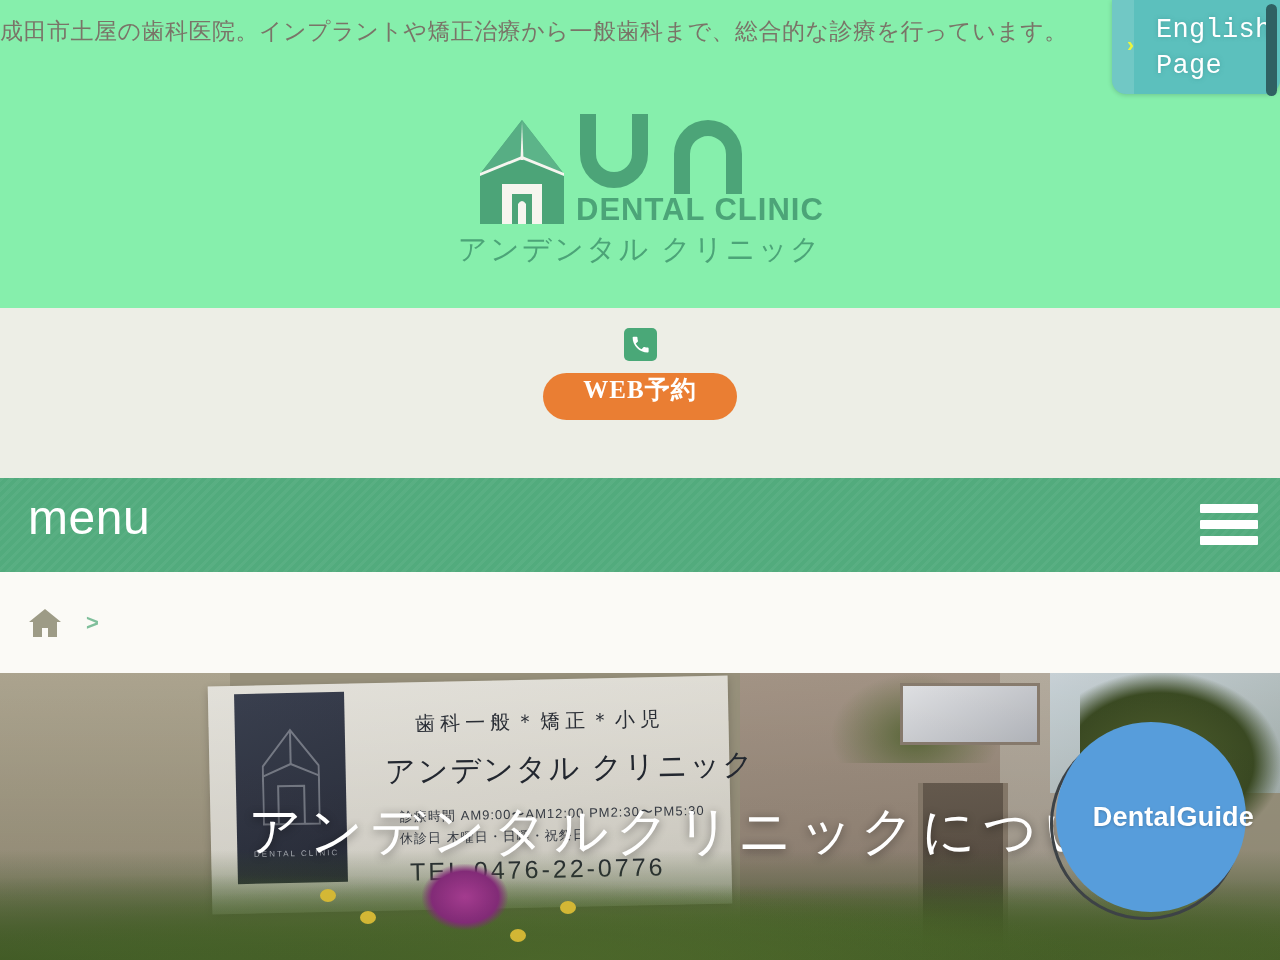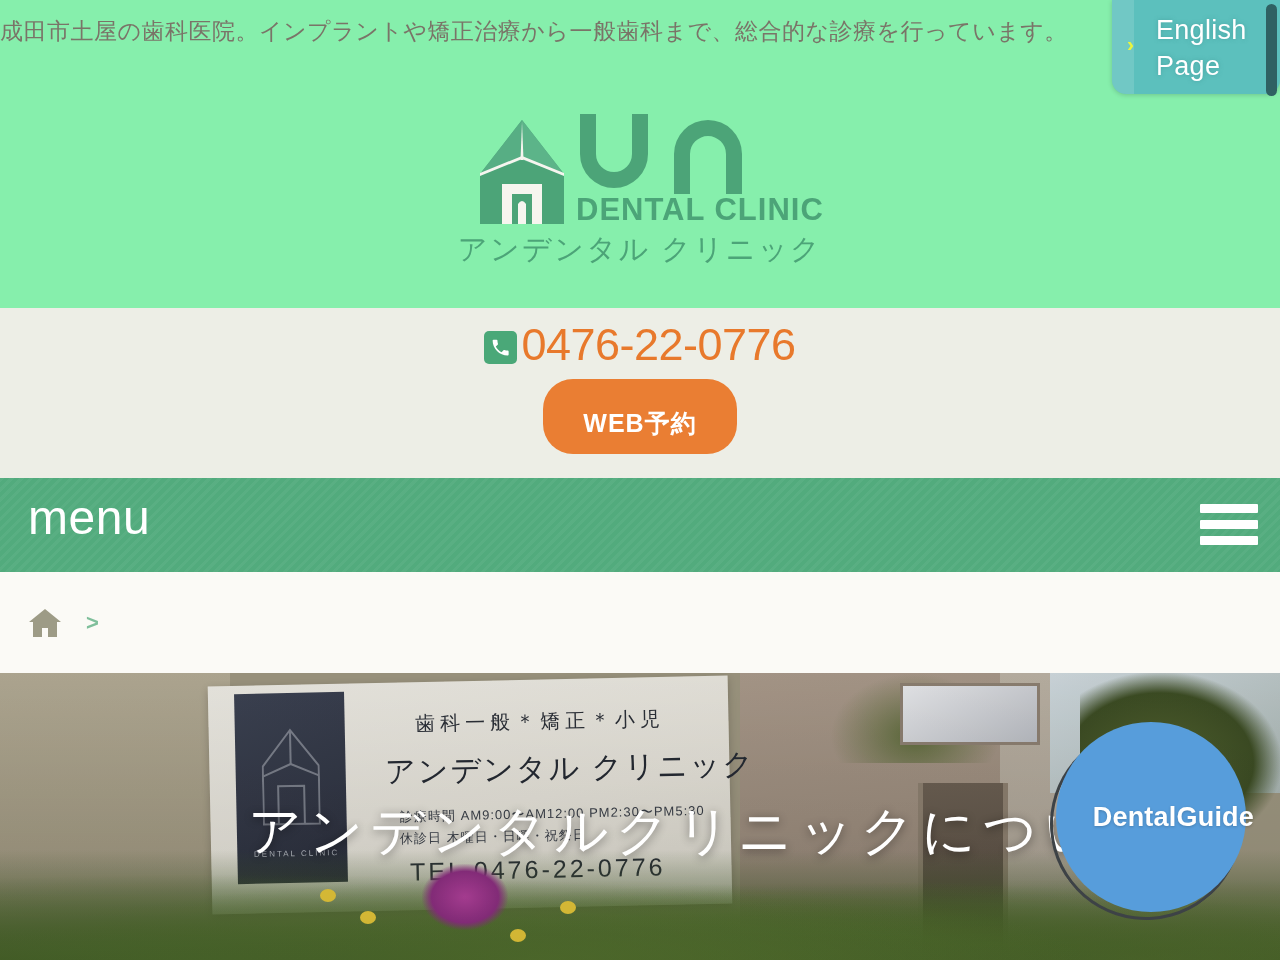--- a/index.html
+++ b/index.html
@@ -37,20 +37,21 @@
   .eng-chev{
     position:absolute; left:15px; top:33px;
     font-size:21px; font-weight:bold; color:#eaf53c;
     line-height:1;
   }
   .eng-label{
     position:absolute; left:44px; top:12px; width:120px;
     color:#ffffff; font-size:27px; line-height:36px;
     font-weight:400; letter-spacing:0.3px;
     text-shadow:0 0 4px rgba(60,140,140,.55);
+    font-family:Liberation Mono, monospace;
   }
 
   
   .scrollbar-track{
     position:absolute; right:0; top:0; width:12px; height:960px;
     background:transparent;
   }
   .scrollbar-thumb{
     position:absolute; right:3px; top:4px; width:11px; height:92px;
     background:#2f6163; border-radius:6px;
@@ -96,23 +97,23 @@
     letter-spacing:-0.5px; line-height:1;
   }
   .tel-hours{
     margin-top:10px; font-size:21px; color:#4b4b47;
     letter-spacing:0.3px;
   }
   .web-btn{
     display:inline-block; margin-top:12px;
     background:#ea7e33; color:#fff;
     font-size:25px; font-weight:bold;
-    padding:28px 40px 14px; border-radius:30px;
+    padding:0 40px 14px; border-radius:30px;
     letter-spacing:1px; cursor:pointer; border:none;
-    font-family:Liberation Sans, sans-serif;
+    font-family:Liberation Serif, serif;
     text-align:right;
   }
 
   
   .menu-bar{
     position:absolute; left:0; top:478px; width:1280px; height:102px;
     background:#52ab7d;
     border-bottom:4px solid #4a9d72;
     background-image:repeating-linear-gradient(135deg,
        rgba(255,255,255,.045) 0 3px, rgba(0,0,0,0) 3px 7px);
@@ -331,21 +332,20 @@
   <div class="logo-jp">アンデンタル クリニック</div>
 </div>
 
 <div class="contact-band">
   <div class="tel-row">
     <span class="tel-icon">
       <svg width="21" height="21" viewBox="0 0 24 24" fill="#ffffff">
         <path d="M6.6 10.8c1.4 2.8 3.8 5.2 6.6 6.6l2.2-2.2c.3-.3.7-.4 1.1-.3 1.2.4 2.5.6 3.8.6.6 0 1 .4 1 1V20c0 .6-.4 1-1 1C10.7 21 3 13.3 3 3.9 3 3.4 3.4 3 4 3h3.5c.6 0 1 .4 1 1 0 1.3.2 2.6.6 3.8.1.4 0 .8-.3 1.1z"></path>
       </svg>
     </span>
-    <span class="tel-num">0476-22-0776</span>
   </div>
   <button class="web-btn">WEB予約</button>
 </div>
 
 <div class="menu-bar">
   <span class="menu-label">menu</span>
   <span class="hamburger">
     <i></i>
     <i></i>
     <i></i>

